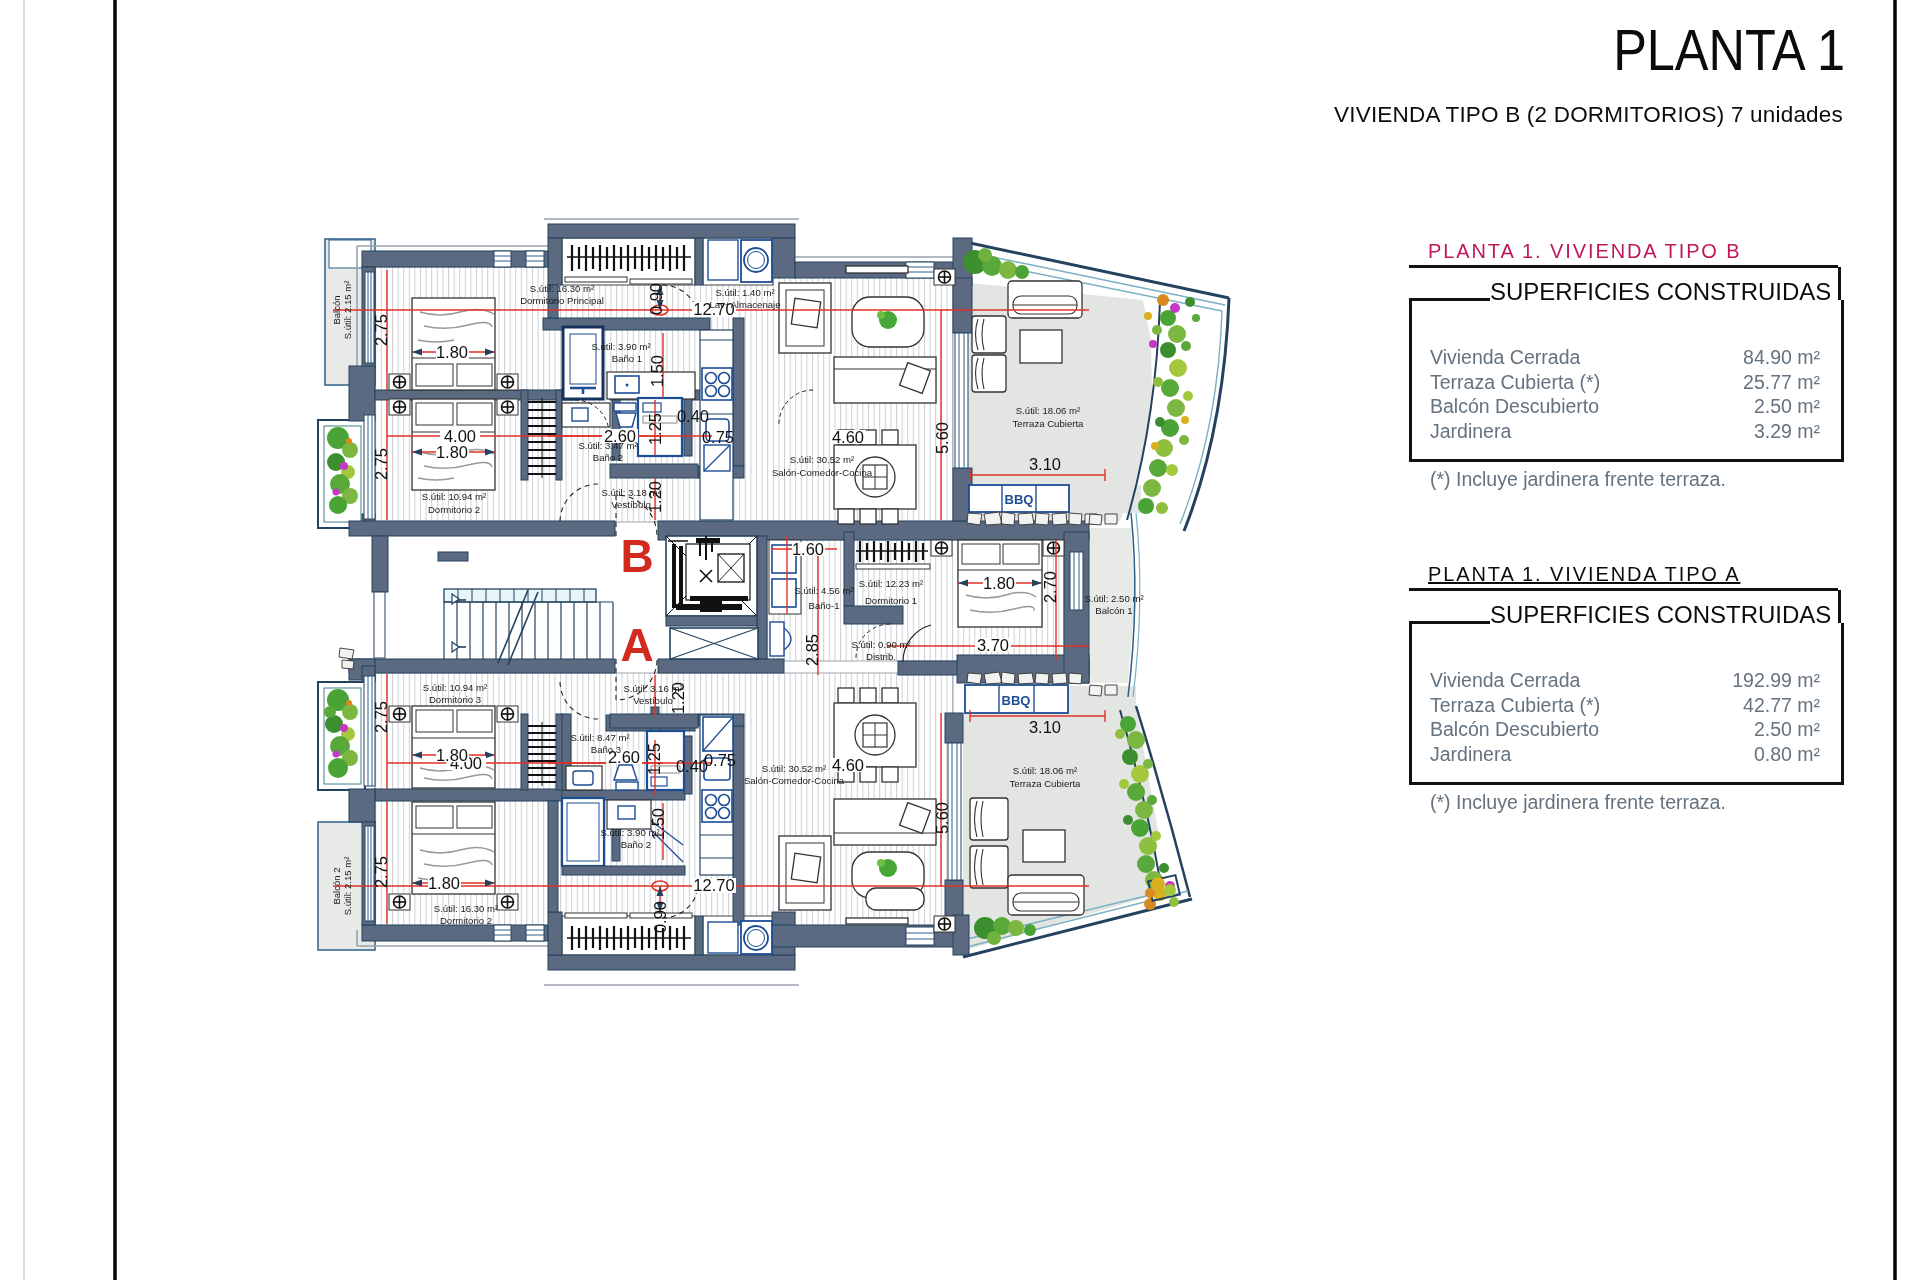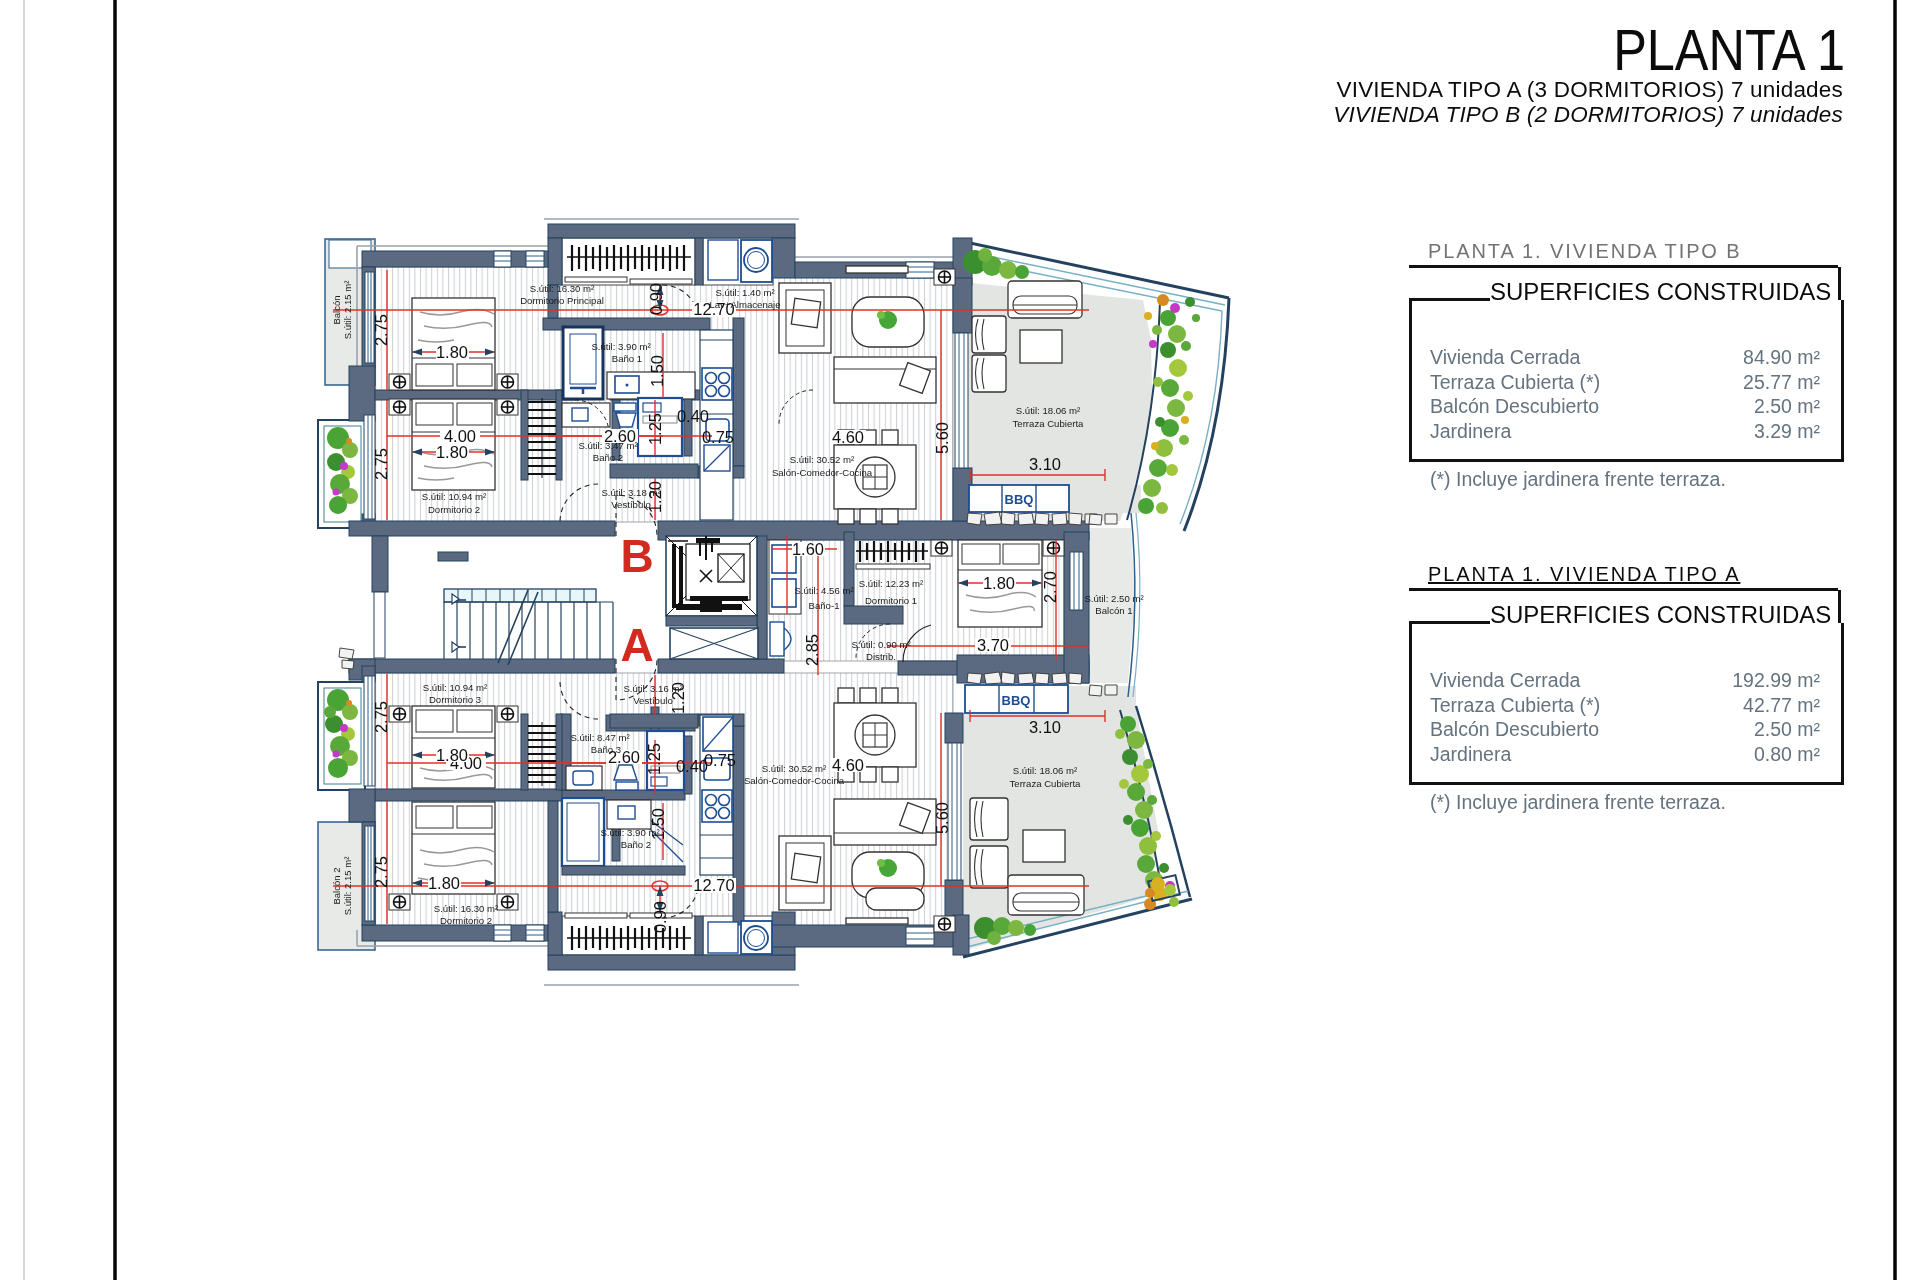--- a/index.html
+++ b/index.html
@@ -1091,24 +1091,23 @@
             <circle cx="1016" cy="928" r="8" fill="#7cb742"></circle>
             <circle cx="1030" cy="930" r="6" fill="#4aa435"></circle>
             <circle cx="994" cy="938" r="7" fill="#6fb23f"></circle>
   </g>
 </g>
 </g>
 
 </svg>
 
 <div class="abs" style="left:1100px;top:16px;width:745px;text-align:right;font-size:58px;color:#0c0c0c;transform:scaleX(0.87);transform-origin:100% 50%;">PLANTA 1</div>
-<div class="abs" style="left:1100px;top:77px;width:743px;text-align:right;font-size:22.5px;letter-spacing:0.2px;color:#0c0c0c;">VIVIENDA TIPO A (3 DORMITORIOS) 7 unidades</div>
-<div class="abs" style="left:1100px;top:102px;width:743px;text-align:right;font-size:22.5px;letter-spacing:0.2px;color:#0c0c0c;font-style:italic;">VIVIENDA TIPO B (2 DORMITORIOS) 7 unidades</div>
-
-<div class="abs" style="left:1428px;top:240px;font-size:20px;letter-spacing:1.9px;color:#737373;">PLANTA 1. VIVIENDA TIPO B</div>
+<div class="abs" style="left:1100px;top:102px;width:743px;text-align:right;font-size:22.5px;letter-spacing:0.2px;color:#0c0c0c;">VIVIENDA TIPO B (2 DORMITORIOS) 7 unidades</div>
+
+<div class="abs" style="left:1428px;top:240px;font-size:20px;letter-spacing:1.9px;color:#be185d;">PLANTA 1. VIVIENDA TIPO B</div>
 <div class="abs" style="left:1409px;top:265px;width:429px;height:3px;background:#111;"></div>
 <div class="abs" style="left:1409px;top:298px;width:81px;height:3px;background:#111;"></div>
 <div class="abs" style="left:1490px;top:278px;font-size:24px;color:#0c0c0c;">SUPERFICIES CONSTRUIDAS</div>
 <div class="abs" style="left:1409px;top:300px;width:429px;height:159px;border-left:3px solid #111;border-right:3px solid #111;border-bottom:3px solid #111;"></div>
 <div class="abs" style="left:1411px;top:267px;width:427px;height:33px;border-right:3px solid #111;"></div>
 <div class="abs" style="left:1430px;top:345px;width:390px;font-size:19.5px;color:#64737f;line-height:24.5px;">
   <div>Vivienda Cerrada<span style="float:right">84.90 m²</span></div>
   <div>Terraza Cubierta (*)<span style="float:right">25.77 m²</span></div>
   <div>Balcón Descubierto<span style="float:right">2.50 m²</span></div>
   <div>Jardinera<span style="float:right">3.29 m²</span></div>

